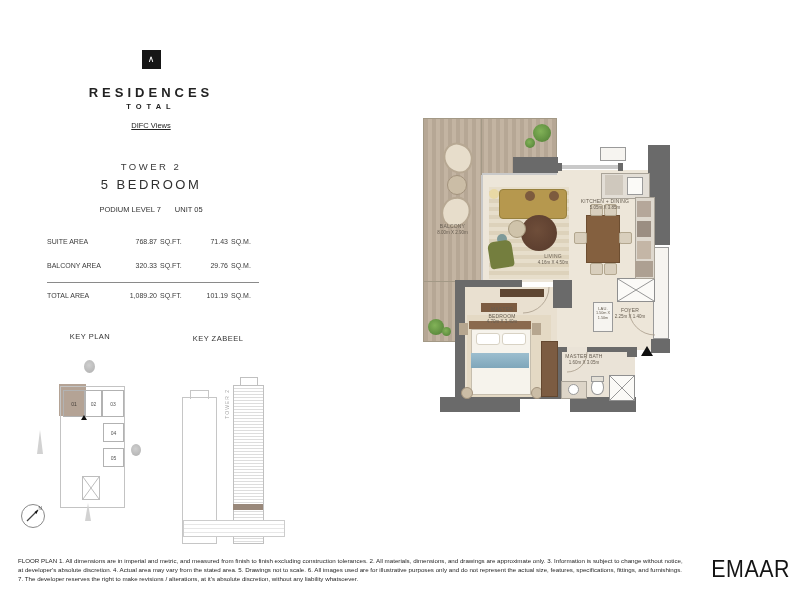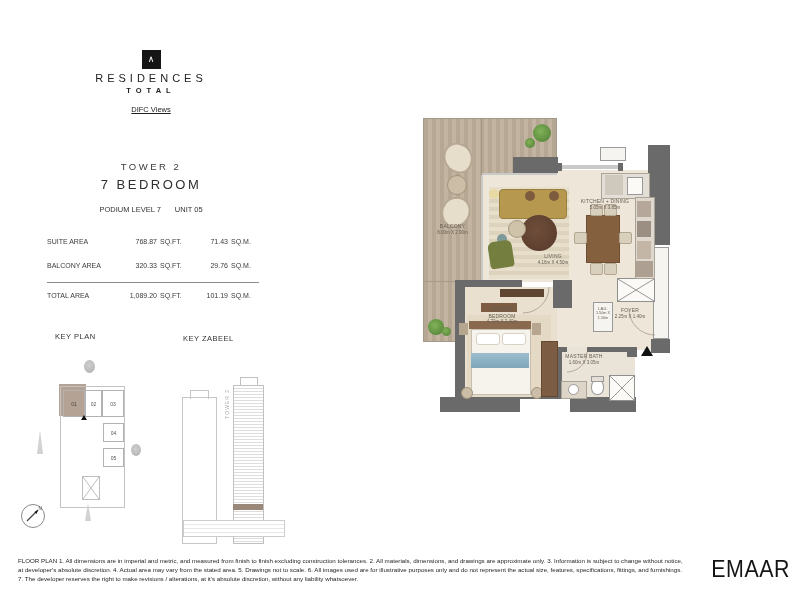--- a/index.html
+++ b/index.html
@@ -4,36 +4,36 @@
 <style>
   html,body{margin:0;padding:0}
   body{width:800px;height:600px;position:relative;background:#fff;overflow:hidden;
        font-family:"Liberation Sans",sans-serif;color:#2b2b2b}
   .abs{position:absolute}
   
   .logo-block{left:61px;top:48px;width:180px;text-align:center}
   .logo-mark{display:inline-block;width:19px;height:19px;background:#161616;color:#fff;
              font-size:9px;line-height:19px;text-align:center}
   .brand1{margin-top:8px;font-size:15px;letter-spacing:4px;color:#333;font-weight:400}
-  .brand2{margin-top:3px;font-size:11px;letter-spacing:4px;font-weight:normal;color:#222}
+  .brand2{margin-top:16px;font-size:13px;letter-spacing:4px;font-weight:bold;color:#222}
   .brand3{margin-top:2px;font-size:7.5px;letter-spacing:5px;font-weight:bold;color:#222}
   .views{margin-top:10px;font-size:7.5px;text-decoration:underline;color:#222}
   .tower{left:61px;top:161px;width:180px;text-align:center;font-size:9.5px;letter-spacing:2.5px;color:#3a3a3a}
   .btype{left:61px;top:177px;width:180px;text-align:center;font-size:13px;letter-spacing:2.5px;color:#2f2f2f}
   .levelrow{left:61px;top:205px;width:180px;text-align:center;font-size:7.5px;color:#333;
             display:flex;justify-content:center;gap:14px}
   .areas{left:47px;top:238px;width:212px;font-size:7px;color:#3a3a3a}
   .arow{display:flex;align-items:baseline;height:9px;margin-bottom:15px}
   .arow .lab{width:72px;text-align:left}
   .arow .v1{width:38px;text-align:right}
   .arow .u1{width:28px;text-align:left;padding-left:3px}
   .arow .v2{width:40px;text-align:right}
   .arow .u2{width:28px;text-align:left;padding-left:3px}
   .asep{border-top:1px solid #8a8a8a;margin:-4px 0 9px 0}
-  .keytitle{font-size:7.5px;letter-spacing:.5px;color:#333;}
+  .keytitle{font-size:7.5px;letter-spacing:.5px;color:#333;text-align:center}
   
   .kp{left:15px;top:358px;width:135px;height:178px}
   .kp .outline{position:absolute;left:45px;top:28px;width:63px;height:120px;border:1px solid #c3c3c3}
   .kp .ublob{position:absolute;left:44px;top:26px;width:27px;height:32px;background:#b4a395}
   .kp .ubox{position:absolute;border:1px solid #b2b2b2;font-size:5px;color:#555;
             display:flex;align-items:center;justify-content:center}
   .kp .u01{left:48px;top:32px;width:20px;height:25px;background:#b4a395;color:#443e38}
   .kp .u02{left:70px;top:32px;width:15px;height:25px}
   .kp .u03{left:87px;top:32px;width:20px;height:25px}
   .kp .u04{left:88px;top:65px;width:19px;height:17px}
@@ -84,21 +84,21 @@
 <body>
 
 <div class="abs logo-block">
   <div class="logo-mark">∧</div>
   <div class="brand2">RESIDENCES</div>
   <div class="brand3">TOTAL</div>
   <div class="views">DIFC Views</div>
 </div>
 
 <div class="abs tower">TOWER 2</div>
-<div class="abs btype">7 BEDROOM</div>
+<div class="abs btype">5 BEDROOM</div>
 <div class="abs levelrow">
   <span>PODIUM LEVEL 7</span>
   <span>UNIT 05</span>
 </div>
 
 <div class="abs areas">
   <div class="arow">
     <span class="lab">SUITE AREA</span>
     <span class="v1">768.87</span>
     <span class="u1">SQ.FT.</span>

